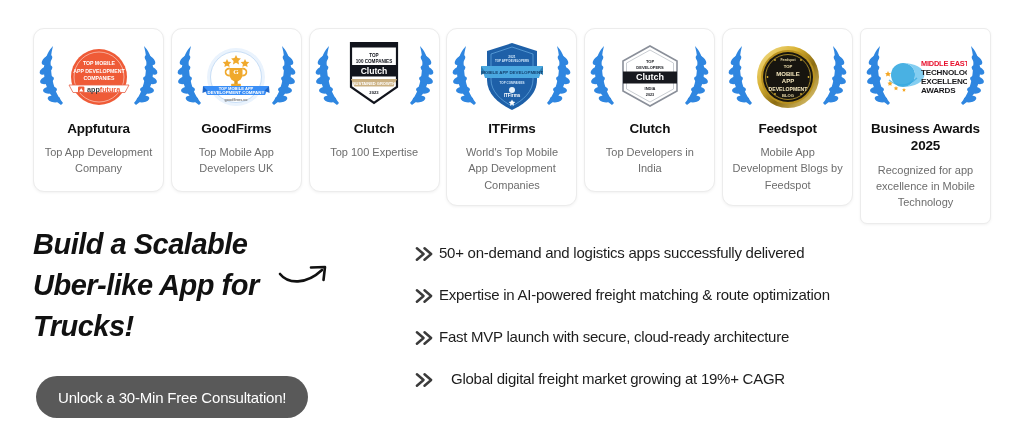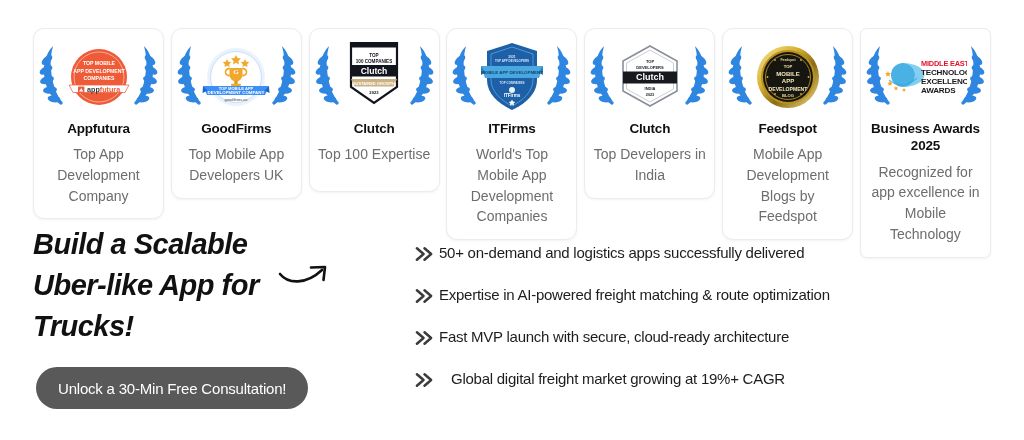--- a/index.html
+++ b/index.html
@@ -33,21 +33,21 @@
     display: flex; align-items: center; justify-content: center;
     margin-bottom: 4px;
   }
   .badge-title {
     font-size: 13.5px; font-weight: 700; color: #101010;
     text-align: center; line-height: 1.2; letter-spacing: -0.2px;
     margin-top: 2px;
   }
   .badge-title.two-line { line-height: 1.25; }
   .badge-sub {
-    font-size: 14px; color: #6d6d6d; text-align: center;
+    font-size: 11px; color: #6d6d6d; text-align: center;
     line-height: 1.48; margin-top: 7px; padding: 0 1px;
   }
 
   
   .laurel { position: absolute; top: 6px; width: 26px; height: 62px; }
   .laurel.left  { left: -1px; }
   .laurel.right { right: -1px; }
 
   .emblem { position: relative; z-index: 2; }
 
@@ -55,21 +55,21 @@
   .hero { position: absolute; left: 33px; top: 224px; width: 350px; }
   .hero-heading {
     font-size: 29px; font-weight: 700; color: #111111;
     line-height: 1.42; letter-spacing: -0.5px;
   }
   .hero-heading .ln { display: block; position: relative; font-style: italic; }
   .doodle-arrow {
     position: absolute; left: 245px; top: 36px; width: 60px; height: 30px;
   }
   .cta-button {
-    position: absolute; left: 36px; top: 367px;
+    position: absolute; left: 36px; top: 376px;
     background: #595959; color: #ffffff;
     border: none; border-radius: 22px;
     height: 42px; padding: 0 22px;
     font-family: "Liberation Sans", sans-serif;
     font-size: 15px; letter-spacing: -0.2px;
     cursor: pointer;
     display: flex; align-items: center;
   }
 
   

